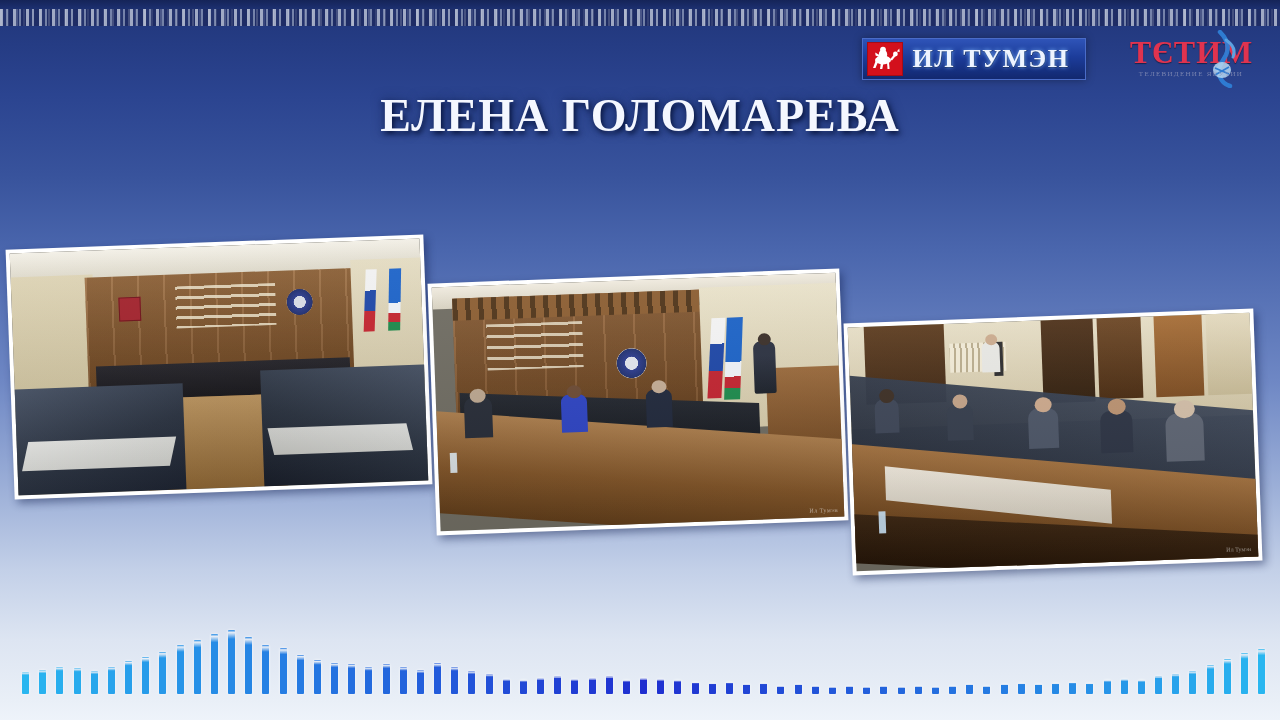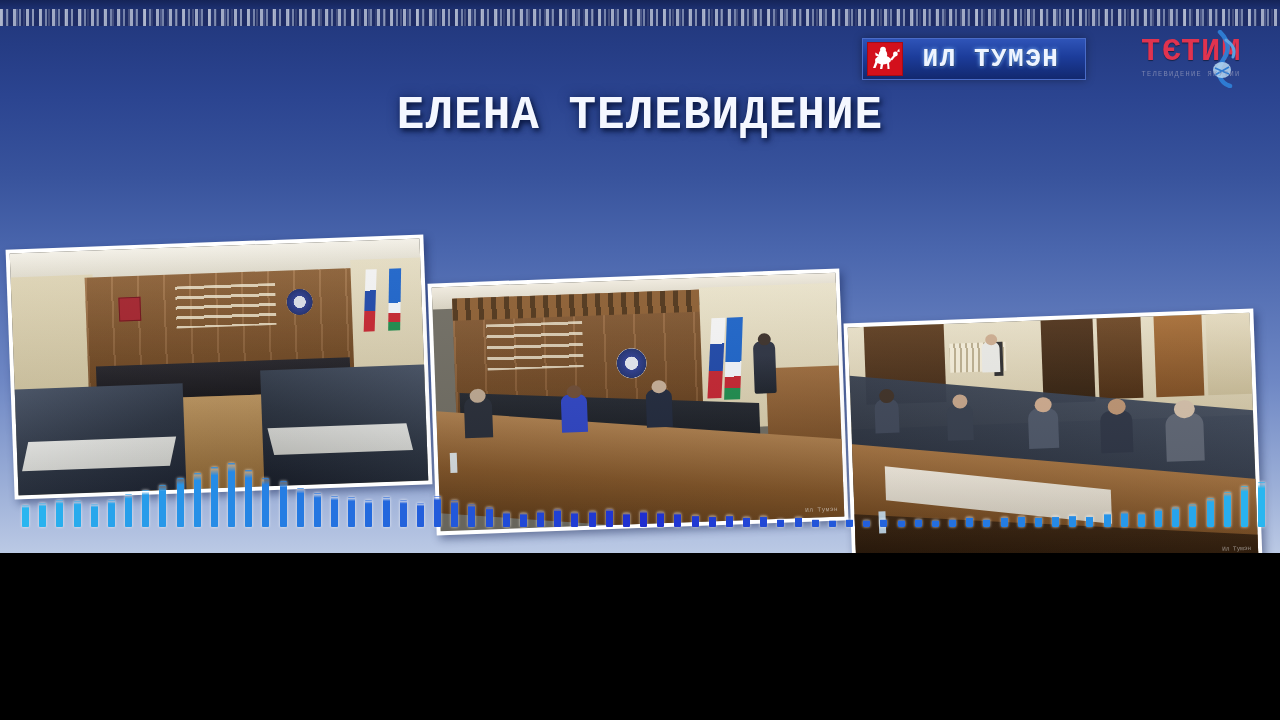--- a/index.html
+++ b/index.html
@@ -1,20 +1,20 @@
 <!DOCTYPE html>
 <html><head>
 <meta charset="utf-8">
 <title>Parliamentary Bulletin Broadcast Lower-Third</title>
 <style>
   html,body{margin:0;padding:0;background:#000;}
   *{box-sizing:border-box;}
   #stage{
-    position:relative;width:1280px;height:553px;overflow:hidden;
-    font-family:Liberation Mono, monospace;
+    position:relative;width:1280px;height:720px;overflow:hidden;
+    font-family:Liberation Serif, serif;
     background:linear-gradient(180deg,
         #1d3173 0px, #22387e 20px, #2b4490 95px, #38539c 175px,
         #4a66ad 250px, #6e87c4 380px, #9db0d8 490px,
         #c3d0e8 570px, #dde5f2 640px, #e9eff7 700px, #eef3fa 720px);
   }
 
   
   .ornament{
     position:absolute;left:0;top:9px;width:1280px;height:17px;
     background:
@@ -252,21 +252,21 @@
         <path d="M26 10 C32 14 36 20 33 27" stroke="#5aa8e8" stroke-width="3" fill="none" stroke-linecap="round"></path>
         <ellipse cx="22" cy="40" rx="9" ry="8" fill="#bfe0f7" opacity=".85"></ellipse>
         <path d="M15 38 L29 44 M29 37 L15 45" stroke="#2f7fd6" stroke-width="1.6"></path>
       </svg>
       <div class="tetim-sub">ТЕЛЕВИДЕНИЕ ЯКУТИИ</div>
     </div>
 
   </div>
 
   <div class="title-block">
-    <div class="t-name">ЕЛЕНА ТЕЛЕВИДЕНИЕ</div>
+    <div class="t-name">ЕЛЕНА ГОЛОМАРЕВА</div>
   </div>
 
   <div class="photos">
 
     <div class="photo p1">
       <div class="inner">
         <div class="s1-ceiling"></div>
         <div class="s1-wallL"></div>
         <div class="s1-wood"></div>
         <div class="s1-crestL"></div>

